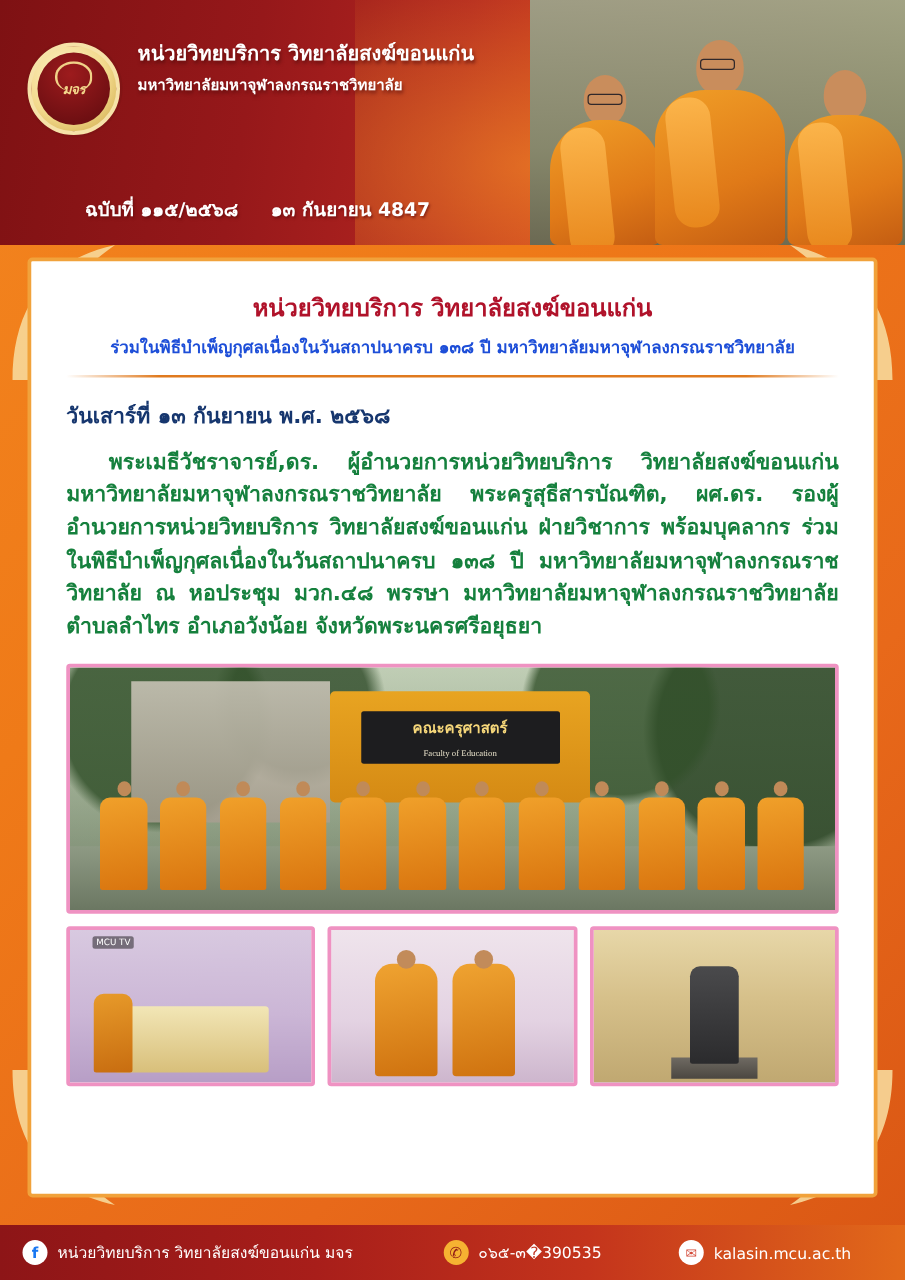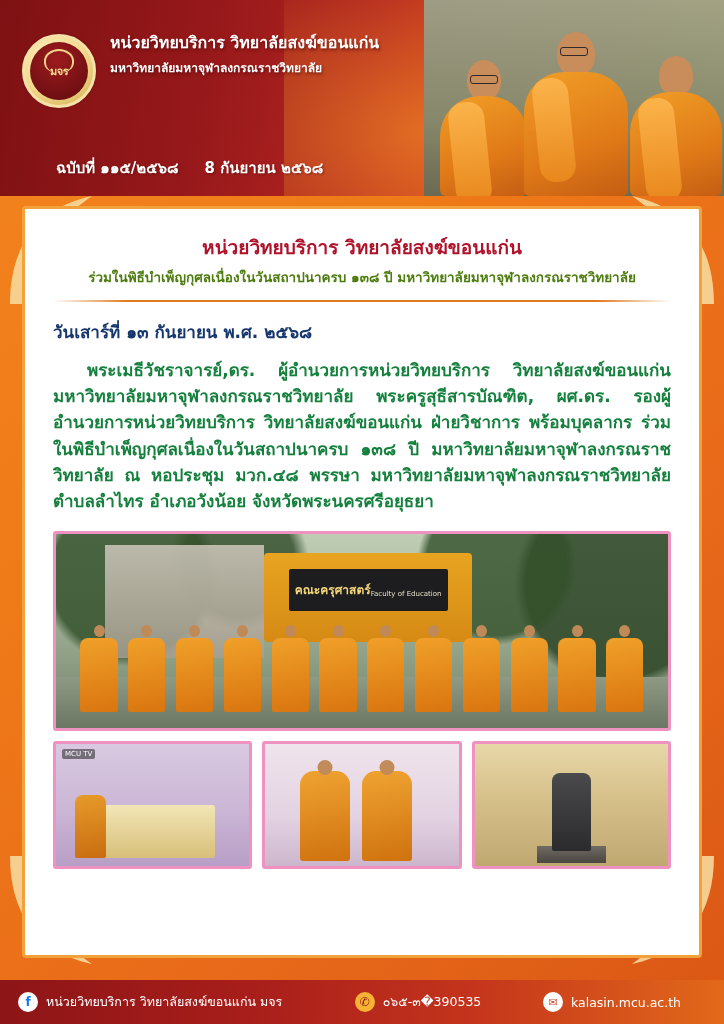--- a/index.html
+++ b/index.html
@@ -57,21 +57,21 @@
     display: flex; align-items: center; justify-content: center;
     flex: 0 0 auto;
     margin-top: 20px;
     box-shadow: 0 0 0 2px rgba(120,20,20,.45);
   }
   .emblem-core {
     width: 58px; height: 58px;
     border-radius: 50%;
     background: radial-gradient(circle at 45% 30%, #9d1b1d, #6e0f12 75%);
     position: relative;
-    display: flex; align-items: center; justify-content: center;
+    display: flex; align-items: center; justify-content: center; font-style: italic;
   }
   .emblem-core .glyph {
     color: #f4d88c; font-size: 11px; font-weight: bold;
     letter-spacing: -0.5px;
   }
   .emblem-core::before {
     content: "";
     position: absolute;
     top: 7px; left: 50%; transform: translateX(-50%);
     width: 26px; height: 22px;
@@ -90,21 +90,21 @@
     font-size: 33px;
     font-weight: bold;
     letter-spacing: .5px;
     line-height: 1.15;
   }
   .title-sub1 { font-size: 16px; margin-top: 4px; font-weight: bold; }
   .title-sub2 { font-size: 12px; margin-top: 3px; font-weight: bold; }
 
   .issue-bar {
     position: absolute;
-    left: 56px; bottom: 16px;
+    left: 68px; bottom: 16px;
     color: #ffffff;
     font-size: 15px;
     font-weight: bold;
     z-index: 4;
     text-shadow: 1px 1px 2px rgba(90,10,10,.6);
     display: flex; gap: 26px;
   }
 
   
   .header-photo {
@@ -172,21 +172,21 @@
 
   .headline {
     text-align: center;
     color: #b0122a;
     font-size: 19px;
     font-weight: bold;
     line-height: 1.3;
   }
   .subheadline {
     text-align: center;
-    color: #4d7c0f;
+    color: #1d4ed8;
     font-size: 13.5px;
     font-weight: bold;
     margin-top: 6px;
   }
   .rule {
     height: 2px;
     background: linear-gradient(90deg, rgba(224,122,30,0) 0%, #e07a1e 12%, #e07a1e 88%, rgba(224,122,30,0) 100%);
     margin: 12px 0 16px 0;
   }
 
@@ -237,23 +237,24 @@
     width: 34%; height: 46%;
     background: linear-gradient(180deg, #e8a421, #d58a14);
     border-radius: 4px;
   }
   .photo-main .sign {
     position: absolute;
     left: 38%; top: 18%;
     width: 26%; height: 22%;
     background: #1d1d1f;
     border-radius: 2px;
-    display: flex; flex-direction: row;
+    display: flex; flex-direction: column;
     align-items: center; justify-content: center;
     color: #f6d77a;
+    font-family: Liberation Serif, serif;
   }
   .photo-main .sign .t1 { font-size: 12px; font-weight: bold; }
   .photo-main .sign .t2 { font-size: 7px; margin-top: 8px; color: #e7e0c9; }
   .photo-main .ground {
     position: absolute; left: 0; bottom: 0;
     width: 100%; height: 26%;
     background: linear-gradient(180deg, #8e9a84, #6b7762);
   }
   .monk-row {
     position: absolute;
@@ -292,21 +293,21 @@
     background: linear-gradient(180deg, #f2e6b6, #d8bf7a);
     border-radius: 3px;
   }
   .ps1 .figure {
     position: absolute; left: 10%; bottom: 6%;
     width: 16%; height: 52%;
     background: linear-gradient(170deg, #e79a2a, #c86d10);
     border-radius: 8px 8px 2px 2px;
   }
   .ps1 .tag {
-    position: absolute; top: 5px; left: 6px;
+    position: absolute; top: 5px; left: 18px;
     font-size: 7px; color: #fff; background: rgba(0,0,0,.45);
     padding: 1px 3px; border-radius: 2px;
   }
   .ps2 { background: linear-gradient(180deg, #efe4ec 0%, #e3d2e2 60%, #cdb6cd 100%); }
   .ps2 .m {
     position: absolute; bottom: 4%;
     width: 26%; height: 74%;
     background: linear-gradient(170deg, #efa331, #cf720f);
     border-radius: 14px 14px 3px 3px;
   }
@@ -397,21 +398,21 @@
       </div>
     </div>
     <div class="titles">
       <div class="title-sub1">หน่วยวิทยบริการ วิทยาลัยสงฆ์ขอนแก่น</div>
       <div class="title-sub2">มหาวิทยาลัยมหาจุฬาลงกรณราชวิทยาลัย</div>
     </div>
   </div>
 
   <div class="issue-bar">
     <span>ฉบับที่ ๑๑๕/๒๕๖๘</span>
-    <span>8 กันยายน ๒๕๖๘</span>
+    <span>๑๓ กันยายน 4847</span>
   </div>
 </div>
 
 <div class="corner-deco deco-tl">
   <svg viewBox="0 0 120 120">
       <path d="M4 116 C4 60 30 20 86 8 C60 26 40 48 36 78 C52 58 74 46 100 44 C70 56 50 76 44 104 C58 92 74 86 92 86 C66 94 50 104 44 116 Z" fill="#f7d89a" opacity="0.9"></path>
     </svg>
 </div>
 <div class="corner-deco deco-tr">
   <svg viewBox="0 0 120 120">

